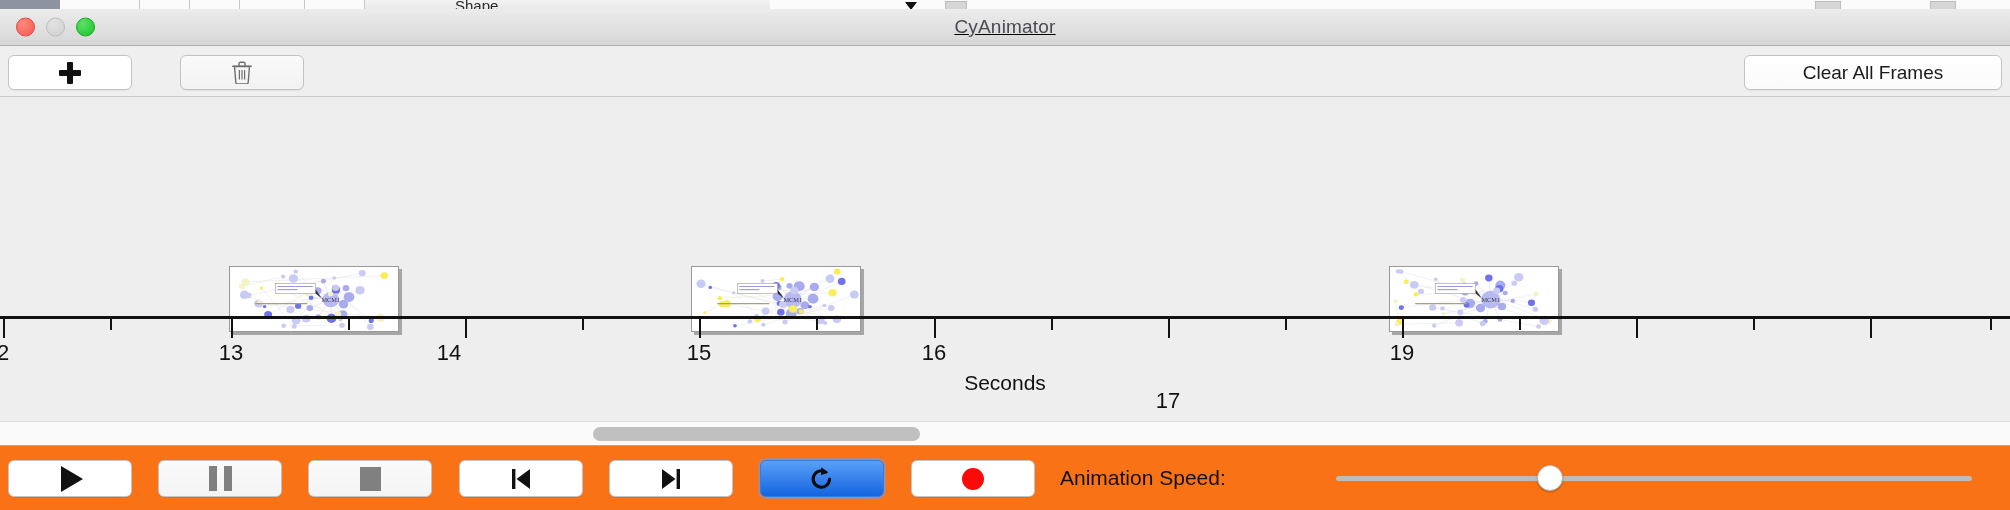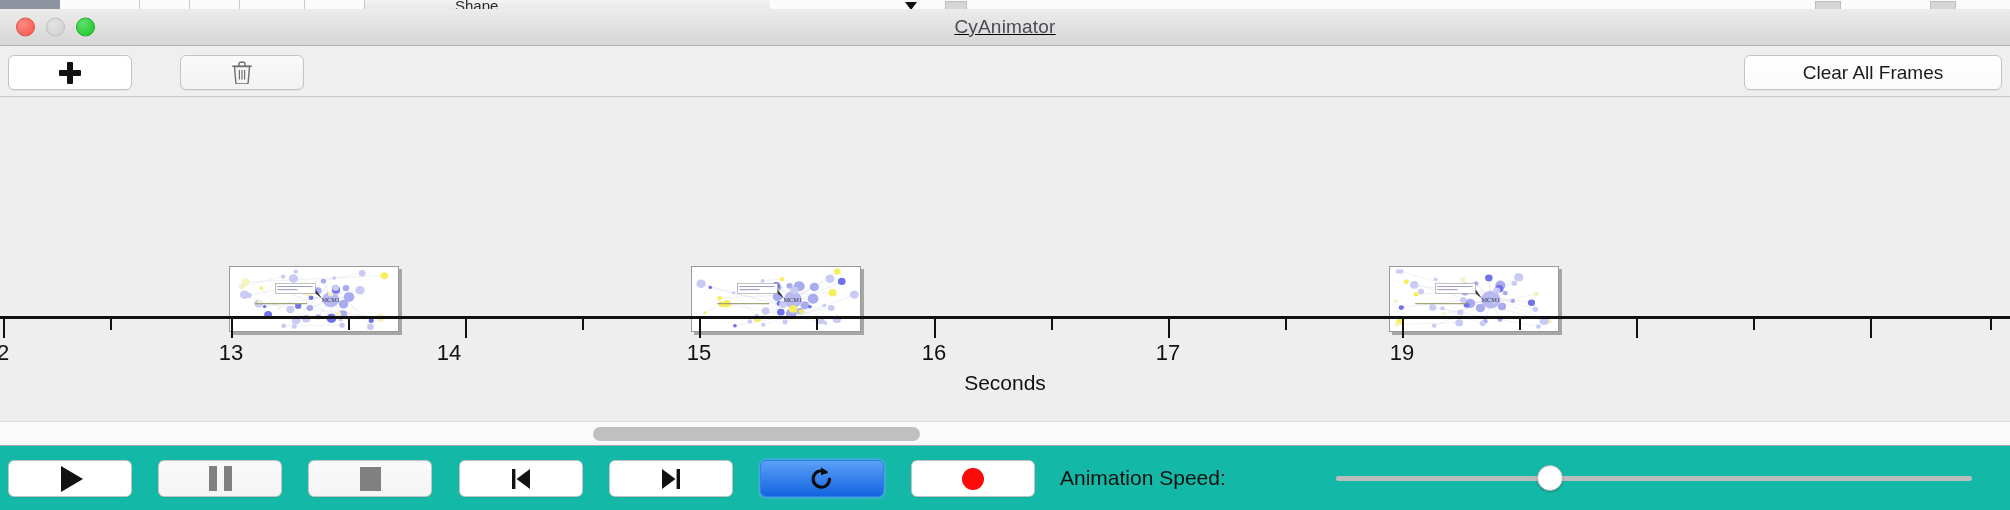--- a/index.html
+++ b/index.html
@@ -118,21 +118,21 @@
     flex: 0 0 25px; height: 25px; position: relative;
     background: #fafafa; border-top: 1px solid #dddddd; border-bottom: 1px solid #a8a8a8;
   }
   #hscroll-thumb {
     position: absolute; top: 5px; height: 14px; border-radius: 7px;
     background: #c0c0c0; cursor: pointer;
   }
 
   
   #controlbar {
-    flex: 0 0 64px; height: 64px; position: relative; background: #14b8a6;
+    flex: 0 0 64px; height: 64px; position: relative; background: #f97316;
   }
   .cbtn {
     position: absolute; top: 14px; height: 37px;
     border: 1px solid #c3c3c3; border-radius: 6px;
     display: flex; align-items: center; justify-content: center;
     cursor: pointer; box-shadow: 0 1px 0 rgba(0,0,0,.06);
   }
   .cbtn.plain   { background: linear-gradient(#ffffff,#ffffff); }
   .cbtn.dim     { background: linear-gradient(#fafafa,#f4f4f4); }
   .cbtn.active  {
@@ -470,21 +470,21 @@
           <div class="ticklabel" style="left: 3px;">2</div>
           <div class="tick major" style="left: 231px;"></div>
           <div class="ticklabel" style="left: 231px;">13</div>
           <div class="tick major" style="left: 465px;"></div>
           <div class="ticklabel" style="left: 449px;">14</div>
           <div class="tick major" style="left: 699px;"></div>
           <div class="ticklabel" style="left: 699px;">15</div>
           <div class="tick major" style="left: 934px;"></div>
           <div class="ticklabel" style="left: 934px;">16</div>
           <div class="tick major" style="left: 1168px;"></div>
-          <div class="ticklabel" style="left: 1168px;">17</div>
+          <div class="ticklabel" style="left: 1168px; margin-top: 48px;">17</div>
           <div class="tick major" style="left: 1402px;"></div>
           <div class="ticklabel" style="left: 1402px;">19</div>
           <div class="tick major" style="left: 1636px;"></div>
           <div class="tick major" style="left: 1870px;"></div>
           <div class="tick minor" style="left: 110px;"></div>
           <div class="tick minor" style="left: 348px;"></div>
           <div class="tick minor" style="left: 582px;"></div>
           <div class="tick minor" style="left: 816px;"></div>
           <div class="tick minor" style="left: 1051px;"></div>
           <div class="tick minor" style="left: 1285px;"></div>

